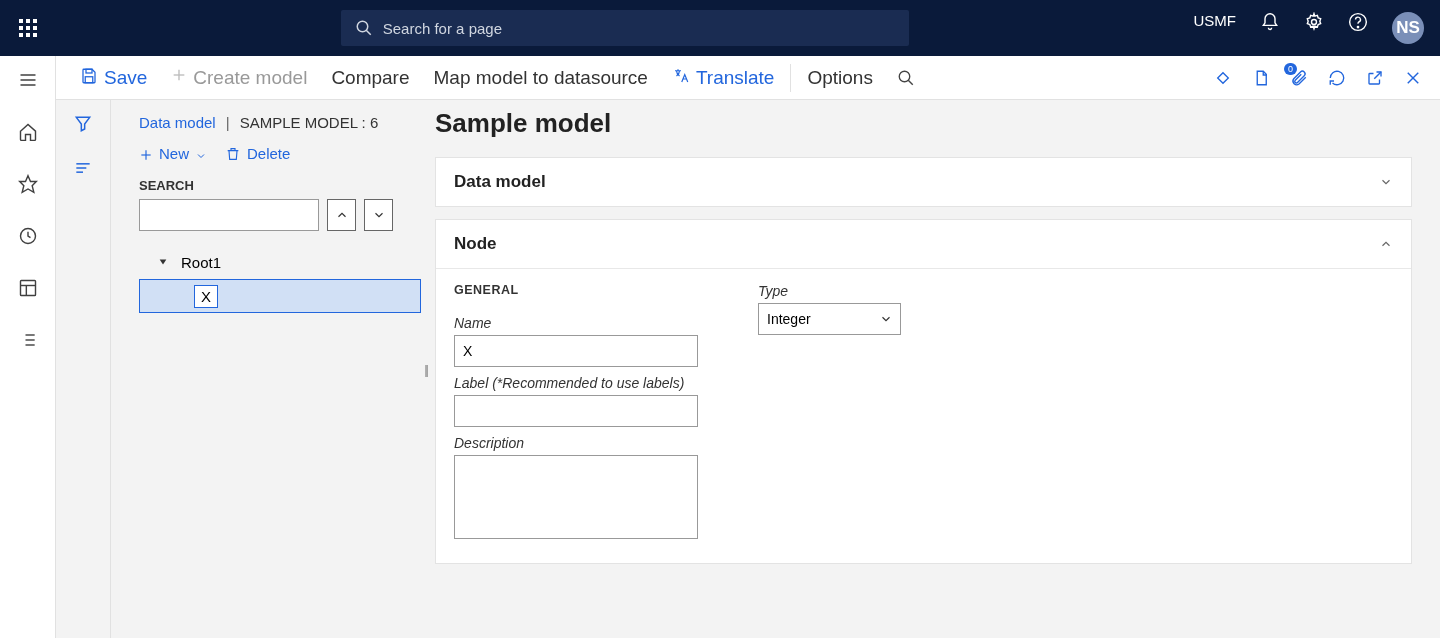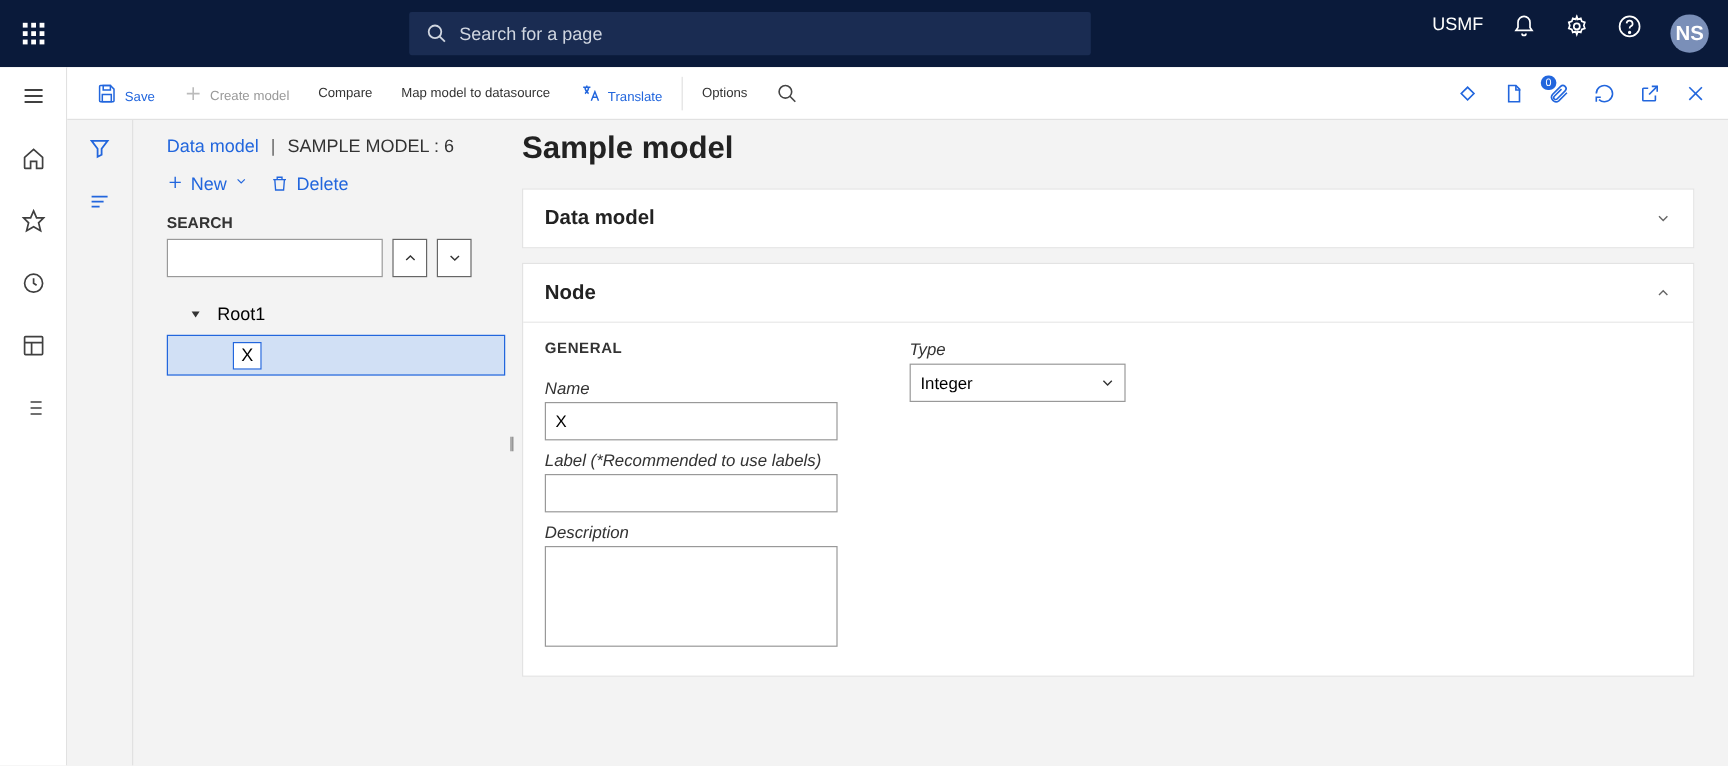--- a/index.html
+++ b/index.html
@@ -19,40 +19,40 @@
 .hicon { width: 20px; height: 20px; display: flex; align-items: center; justify-content: center; cursor: pointer; }
 .avatar { width: 32px; height: 32px; border-radius: 50%; background: #7a8fb8; display: flex; align-items: center; justify-content: center; font-size: 17px; font-weight: 700; }
 
 
 .body-row { display: flex; height: 582px; }
 .left-rail { width: 56px; background: #fff; border-right: 1px solid #e1e1e1; display: flex; flex-direction: column; align-items: center; padding-top: 12px; gap: 28px; }
 .rail-icon { width: 24px; height: 24px; display: flex; align-items: center; justify-content: center; color: #404040; cursor: pointer; }
 
 .main-area { flex: 1; display: flex; flex-direction: column; }
 .cmd-bar { height: 44px; background: #fff; border-bottom: 1px solid #e1e1e1; display: flex; align-items: center; padding: 0 12px; }
-.cmd-item { display: flex; align-items: flex-end; gap: 6px; padding: 0 12px; font-size: 11px; color: #333; cursor: pointer; }
+.cmd-item { display: flex; align-items: flex-start; gap: 6px; padding: 0 12px; font-size: 19px; color: #333; cursor: pointer; }
 .cmd-item.blue { color: #2266dd; }
 .cmd-item.disabled { color: #999; }
 .cmd-sep { width: 1px; height: 28px; background: #e1e1e1; margin: 0 4px; }
 .cmd-right { margin-left: auto; display: flex; align-items: center; gap: 20px; padding-right: 6px; }
 .cmd-ricon { color: #2266dd; cursor: pointer; position: relative; }
 .badge-num { position: absolute; top: -6px; left: -6px; background: #2266dd; color: #fff; border-radius: 8px; font-size: 9px; padding: 1px 4px; }
 
 
 .content { flex: 1; display: flex; background: #f3f3f3; }
 .side-tools { width: 55px; border-right: 1px solid #e1e1e1; display: flex; flex-direction: column; align-items: center; padding-top: 14px; gap: 24px; }
 .side-tools .tool { color: #2266dd; cursor: pointer; }
 
 .tree-panel { width: 310px; padding: 14px 0 0 0; position: relative; }
 .breadcrumb { display: flex; align-items: center; gap: 10px; padding: 0 28px 10px; font-size: 15px; }
 .breadcrumb .link { color: #2266dd; cursor: pointer; }
 .breadcrumb .sep { color: #666; }
 .breadcrumb .current { color: #333; }
 .tree-toolbar { display: flex; align-items: center; gap: 18px; padding: 4px 28px 12px; }
-.tb-item { display: flex; align-items: flex-start; gap: 6px; color: #2266dd; font-size: 15px; cursor: pointer; }
+.tb-item { display: flex; align-items: flex-end; gap: 6px; color: #2266dd; font-size: 15px; cursor: pointer; }
 .search-label { text-transform: uppercase; font-size: 13px; font-weight: 600; color: #333; padding: 4px 28px 6px; }
 .search-row { display: flex; gap: 8px; padding: 0 28px 14px; }
 .search-row input { width: 180px; height: 32px; border: 1px solid #999; padding: 0 8px; font-size: 14px; }
 .arrow-btn { width: 32px; height: 32px; border: 1px solid #666; background: #fff; display: flex; align-items: center; justify-content: center; cursor: pointer; }
 .tree { padding: 0 0 0 28px; }
 .tree-node { display: flex; align-items: center; gap: 12px; height: 34px; font-size: 15px; padding-left: 18px; }
 .tree-node.selected { background: #d1e0f5; border: 1px solid #2266dd; margin-right: 0; }
 .tree-node .caret { width: 12px; display: flex; justify-content: center; }
 .tree-node.child { padding-left: 54px; }
 .tree-node.child .node-label-box { border: 1px solid #2266dd; padding: 2px 6px; background: #fff; }
@@ -62,21 +62,21 @@
 .page-title { font-size: 26px; font-weight: 600; color: #222; margin-bottom: 18px; }
 .card { background: #fff; border: 1px solid #e3e3e3; margin-bottom: 12px; }
 .card-header { display: flex; align-items: center; justify-content: space-between; padding: 14px 18px; font-size: 17px; font-weight: 600; color: #222; cursor: pointer; }
 .card-body { padding: 14px 18px 24px; border-top: 1px solid #e8e8e8; display: flex; gap: 60px; }
 .form-col { display: flex; flex-direction: column; }
 .section-label { font-size: 12.5px; font-weight: 700; letter-spacing: 0.5px; color: #333; margin-bottom: 10px; }
 .field-label { font-size: 14px; color: #333; margin-bottom: 4px; margin-top: 8px; font-style: italic; }
 .field-label:first-of-type { margin-top: 0; }
 .text-input { width: 244px; height: 32px; border: 1px solid #999; padding: 0 8px; font-size: 14px; }
 .textarea { width: 244px; height: 84px; border: 1px solid #999; padding: 6px 8px; font-size: 14px; resize: none; }
-.select-wrap { position: relative; width: 180px; }
+.select-wrap { position: relative; width: 143px; }
 .select-wrap .text-input { width: 100%; padding-right: 28px; }
 .select-wrap .chev { position: absolute; right: 8px; top: 50%; transform: translateY(-50%); pointer-events: none; }
 
 svg { display: block; }
 </style>
 </head>
 <body>
 
 <div class="top-header">
   <div class="waffle">

